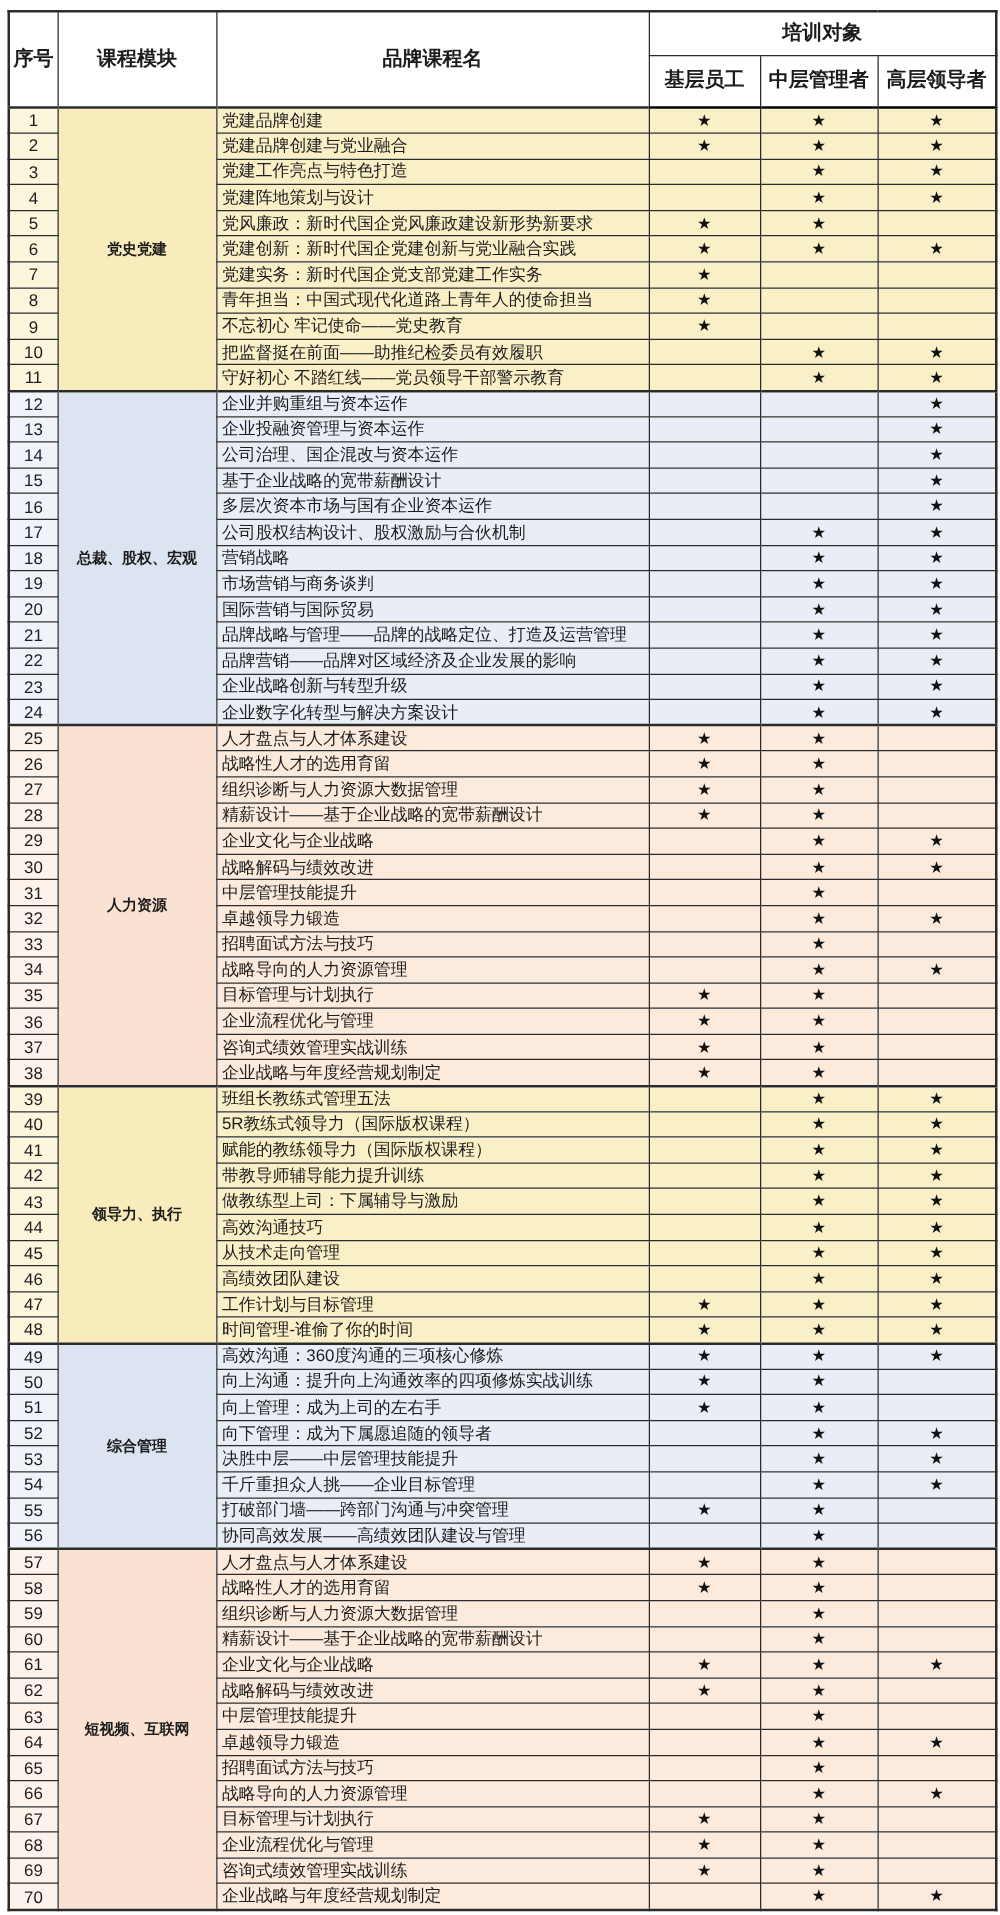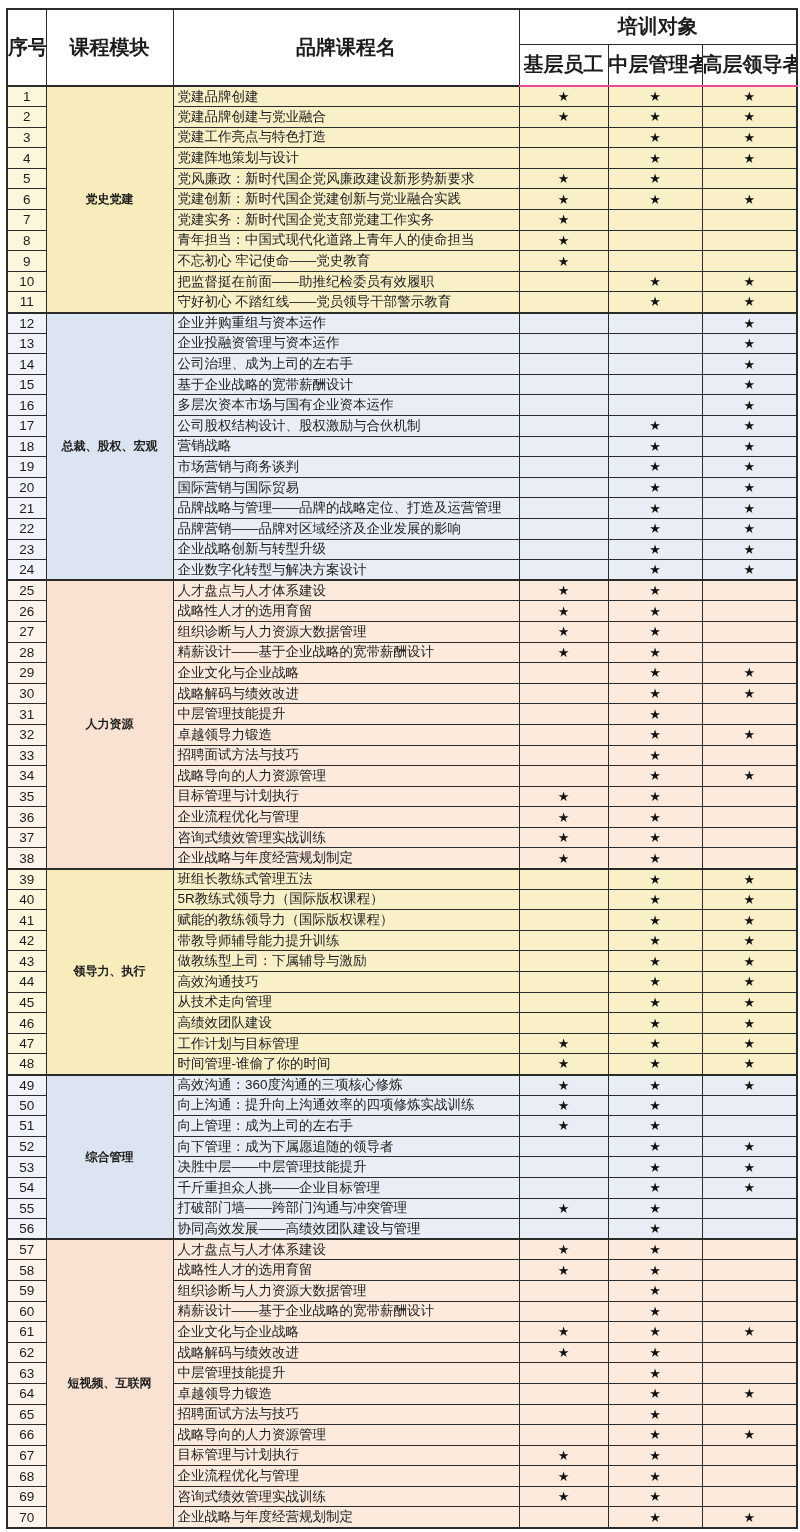--- a/index.html
+++ b/index.html
@@ -16,24 +16,24 @@
   th,td{
     border:1px solid #2b2b2b;padding:0;overflow:hidden;
     white-space:nowrap;vertical-align:middle;
   }
   col.c-no{width:39px;}
   col.c-module{width:127px;}
   col.c-course{width:346px;}
   col.c-a1{width:89px;}
   col.c-a2{width:94px;}
   col.c-a3{width:95px;}
-  thead th{background:#ffffff;font-weight:bold;font-size:20px;text-align:center;}
+  thead th{background:#ffffff;font-weight:bold;font-size:16px;text-align:center;}
   thead tr.h1{height:35px;}
   thead tr.h2{height:42px;}
-  thead tr.h2 th{border-bottom:2px solid #ec4899;}
+  thead tr.h2 th{border-bottom:2px solid #000000;}
   tbody tr{height:20.6px;}
   td.no{text-align:center;font-size:13.5px;}
   td.module{
     font-weight:bold;font-size:12px;text-align:center;
     white-space:normal;line-height:1.2;padding:0 4px;
   }
   td.course{font-size:13.5px;text-align:left;padding-left:4px;}
   td.star{text-align:center;font-size:13px;color:#111;}
   tr.section-start td{border-top:2px solid #2b2b2b;}
   
@@ -161,21 +161,21 @@
       </tr>
       <tr class="theme-blue">
         <td class="no">13</td>
         <td class="course">企业投融资管理与资本运作</td>
         <td class="star"></td>
         <td class="star"></td>
         <td class="star">★</td>
       </tr>
       <tr class="theme-blue">
         <td class="no">14</td>
-        <td class="course">公司治理、成为上司的左右手</td>
+        <td class="course">公司治理、国企混改与资本运作</td>
         <td class="star"></td>
         <td class="star"></td>
         <td class="star">★</td>
       </tr>
       <tr class="theme-blue">
         <td class="no">15</td>
         <td class="course">基于企业战略的宽带薪酬设计</td>
         <td class="star"></td>
         <td class="star"></td>
         <td class="star">★</td>

